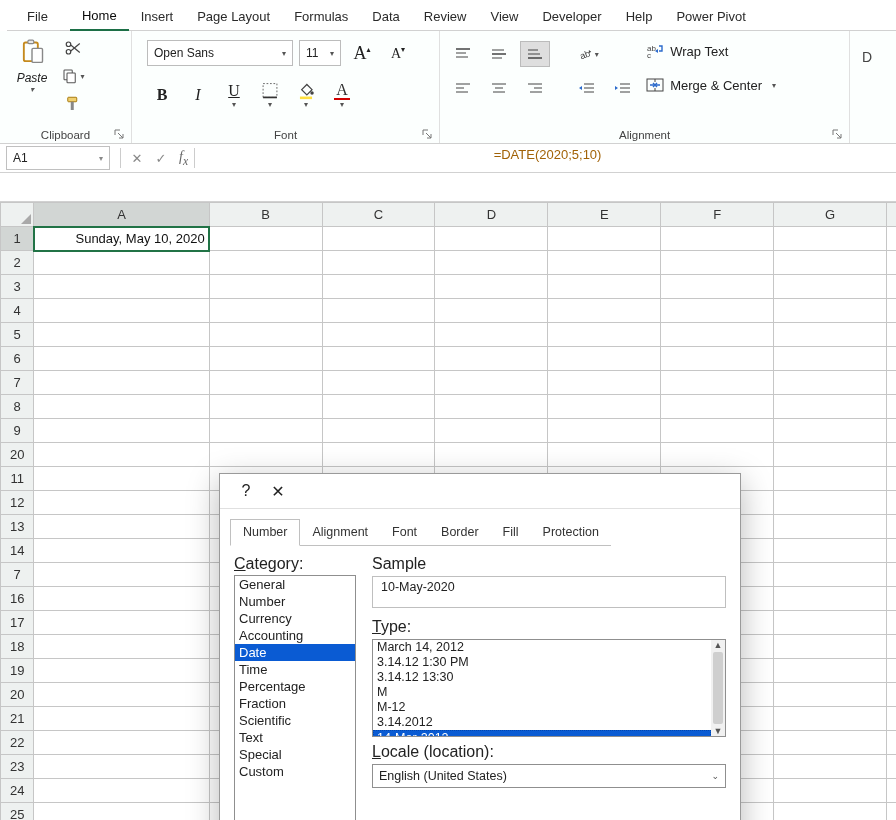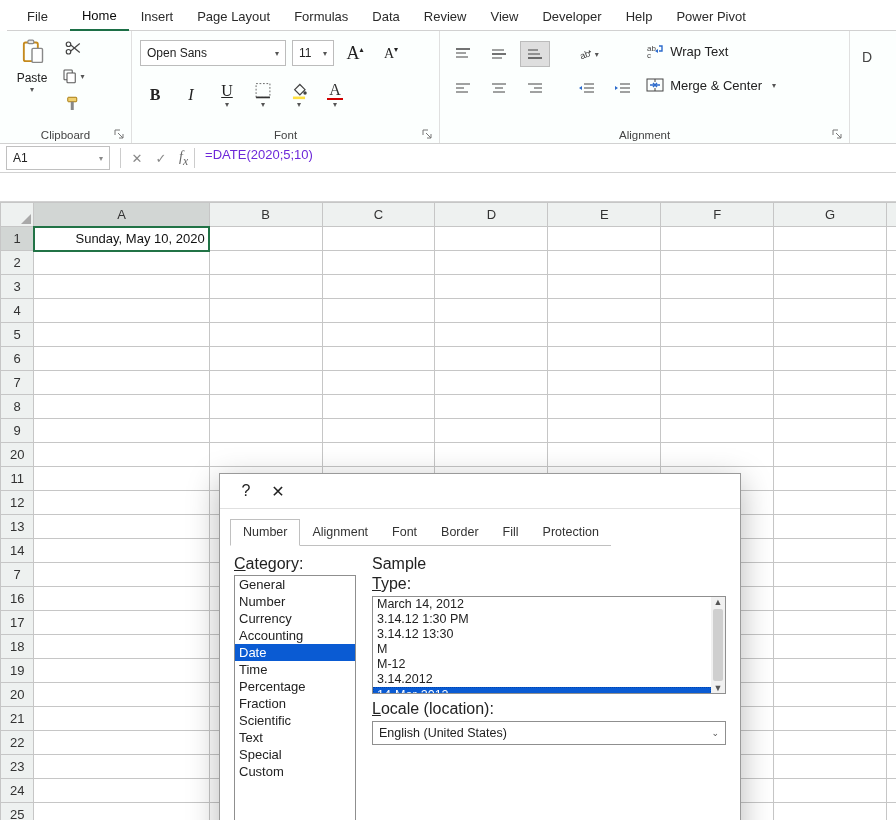--- a/index.html
+++ b/index.html
@@ -27,28 +27,28 @@
   .tabs .spacer{flex:0 0 10px;}
   
   .ribbon{display:flex;align-items:stretch;background:var(--ribbon-bg);border-bottom:1px solid var(--panel-border);height:112px;}
   .group{position:relative;padding:6px 8px 18px;display:flex;flex-direction:column;justify-content:flex-start;border-right:1px solid #e0e0e0;}
   .group:last-child{border-right:none;}
   .group-label{position:absolute;bottom:2px;left:0;right:0;text-align:center;font-size:11.5px;color:var(--grey-text);}
   .group-corner{position:absolute;bottom:3px;right:6px;width:12px;height:12px;display:flex;align-items:center;justify-content:center;}
   .group-corner svg{width:10px;height:10px;}
   
   .clipboard-body{display:flex;gap:0;}
-  .paste-big{display:flex;flex-direction:column;align-items:center;justify-content:flex-start;width:48px;padding-top:2px;}
+  .paste-big{display:flex;flex-direction:column;align-items:center;justify-content:flex-start;width:48px;padding-top:2px;font-style:italic;}
   .paste-big .clipboard-svg{width:28px;height:28px;}
   .paste-big .label{font-size:12px;margin-top:4px;}
   .paste-big .caret{font-size:8px;color:#555;}
   .clip-side{display:flex;flex-direction:column;justify-content:center;gap:6px;padding-left:4px;}
   .mini-btn{width:26px;height:22px;display:flex;align-items:center;justify-content:center;}
   
-  .font-row1, .font-row2{display:flex;align-items:center;gap:6px;height:32px;}
+  .font-row1, .font-row2{display:flex;align-items:center;gap:6px;height:32px;margin-left:7px;}
   .font-row2{height:40px;margin-top:6px;}
   .font-input{height:24px;border:1px solid #bcbcbc;background:#fff;font-size:12px;padding:0 6px;display:flex;align-items:center;justify-content:space-between;}
   .font-name{width:132px;}
   .font-size{width:28px;text-align:left;}
   .dropdown-caret{font-size:8px;color:#555;margin-left:4px;}
   .glyph-btn{width:30px;height:28px;display:flex;flex-direction:column;align-items:center;justify-content:center;font-family:"Times New Roman",serif;}
   .glyph-btn svg{width:22px;height:22px;}
   
   .align-body{display:flex;flex-direction:column;gap:8px;}
   .align-row{display:flex;gap:6px;}
@@ -58,21 +58,21 @@
   
   .wrapcol{display:flex;flex-direction:column;gap:6px;padding-left:8px;justify-content:center;}
   .wrap-btn{display:flex;align-items:center;gap:6px;height:28px;}
   .wrap-btn svg{width:18px;height:16px;}
   
   .formula-bar{display:flex;align-items:center;height:28px;border-bottom:1px solid var(--panel-border);background:#fff;}
   .name-box{width:90px;height:22px;border:1px solid #c0c0c0;margin:0 6px;display:flex;align-items:center;justify-content:space-between;padding:0 6px;font-size:12px;}
   .fb-divider{width:1px;height:20px;background:#ccc;margin:0 4px;}
   .fb-icon{width:24px;display:flex;justify-content:center;color:#888;font-size:13px;}
   .fx{font-style:italic;font-family:"Times New Roman",serif;font-size:14px;color:#666;margin:0 2px 0 6px;}
-  .formula-input{flex:1;border:none;height:22px;padding:0 6px;font-size:13px;color:#6d28d9;}
+  .formula-input{flex:1;border:none;height:22px;padding:0 6px;font-size:13px;color:#a16207;text-align:center;}
   
   .grid-area{position:relative;height:650px;overflow:hidden;}
   .blank-gap{height:28px;background:#fff;border-bottom:1px solid var(--panel-border);}
   table.grid{border-collapse:collapse;table-layout:fixed;width:1000px;}
   table.grid th, table.grid td{border:1px solid var(--grid-line);height:21px;font-size:13px;}
   table.grid thead th{background:var(--header-bg-light);font-weight:normal;color:#333;}
   table.grid tbody th{background:var(--header-bg-light);font-weight:normal;color:#333;width:28px;text-align:center;}
   table.grid th.colA{width:160px;}
   table.grid th.colNarrow{width:28px;}
   table.grid th.col{width:102px;}
@@ -682,20 +682,23 @@
             <div class="item" data-interactable="true">Percentage</div>
             <div class="item" data-interactable="true">Fraction</div>
             <div class="item" data-interactable="true">Scientific</div>
             <div class="item" data-interactable="true">Text</div>
             <div class="item" data-interactable="true">Special</div>
             <div class="item" data-interactable="true">Custom</div>
           </div>
       </div>
       <div class="right-col">
         <div class="lbl" data-interactable="false">Sample</div>
+        <div class="sample-box" data-interactable="false">
+          <span data-interactable="false">10-May-2020</span>
+        </div>
         <div class="lbl" data-interactable="false"><u>T</u><span>ype:</span></div>
         <div class="type-list" data-interactable="true">
           <div class="inner" id="type-list-inner">
               <div class="item" data-interactable="true">March 14, 2012</div>
               <div class="item" data-interactable="true">3.14.12 1:30 PM</div>
               <div class="item" data-interactable="true">3.14.12 13:30</div>
               <div class="item" data-interactable="true">M</div>
               <div class="item" data-interactable="true">M-12</div>
               <div class="item" data-interactable="true">3.14.2012</div>
               <div class="item sel" data-interactable="true">14-Mar-2012</div>

